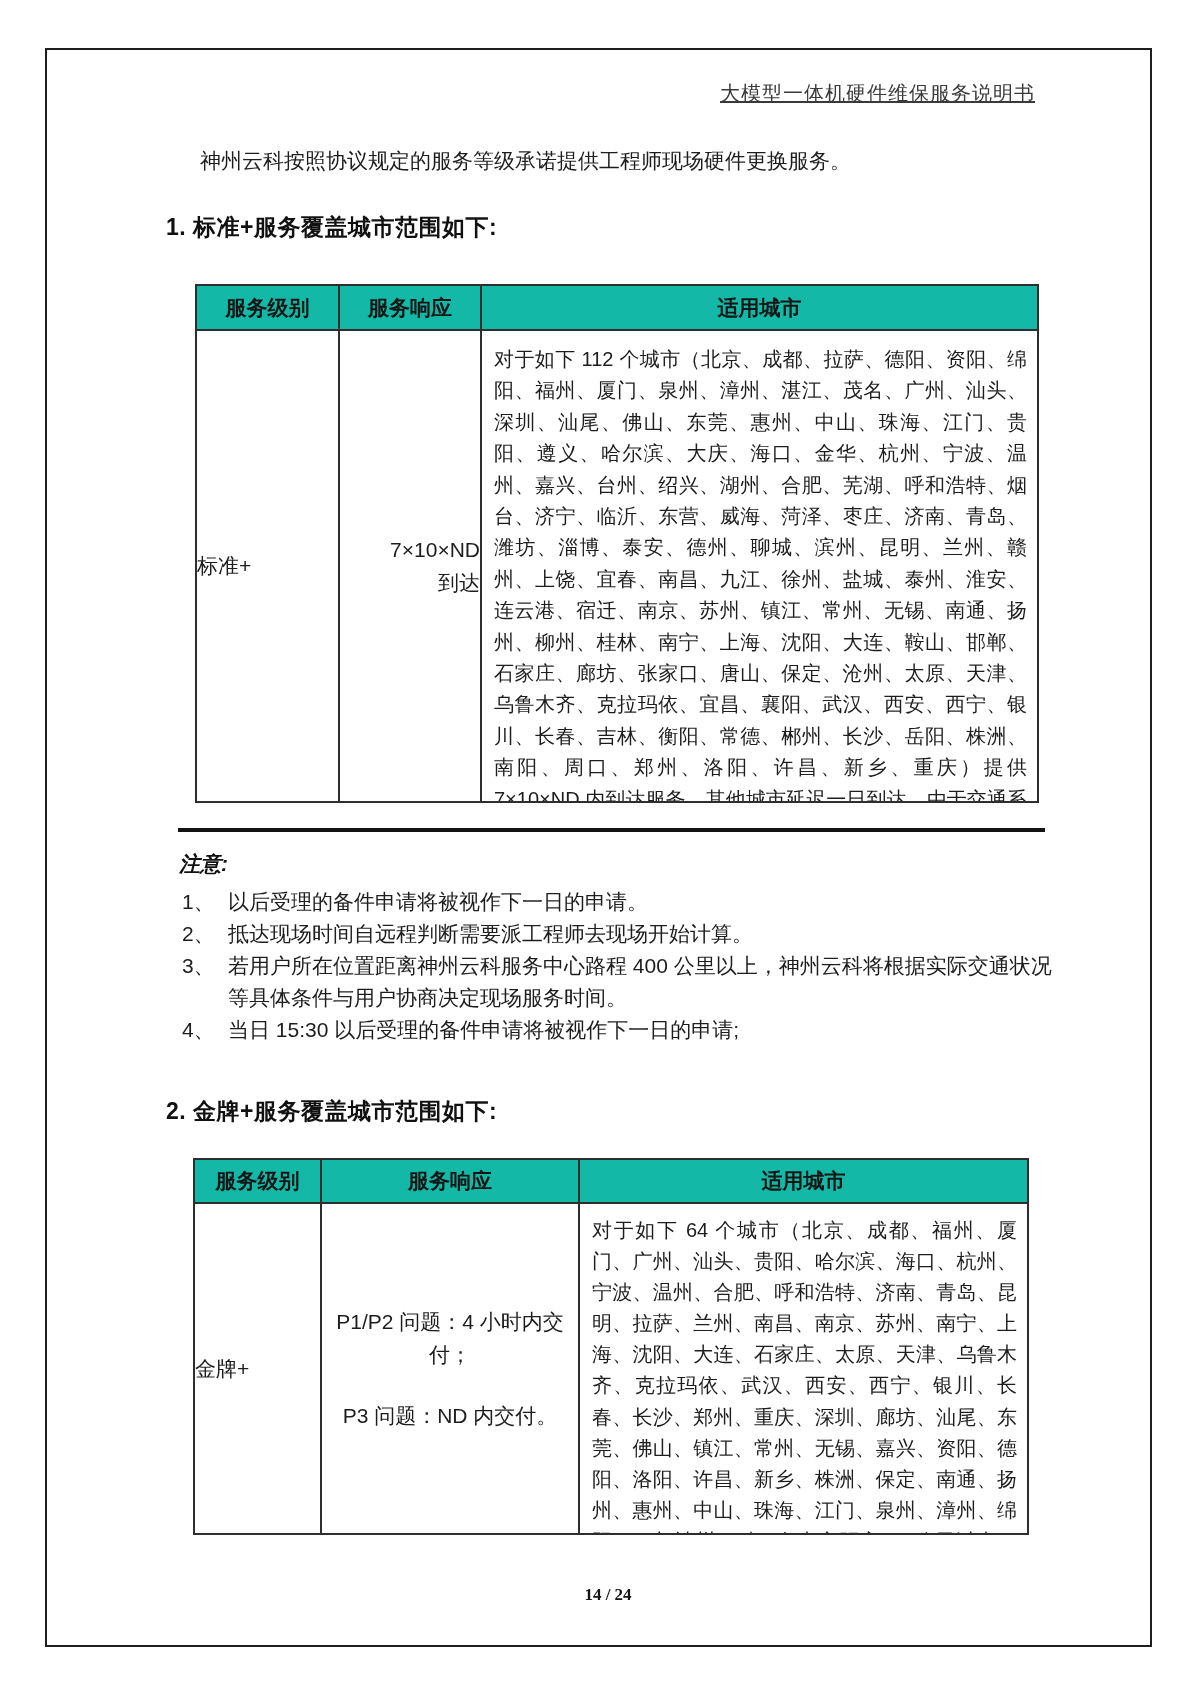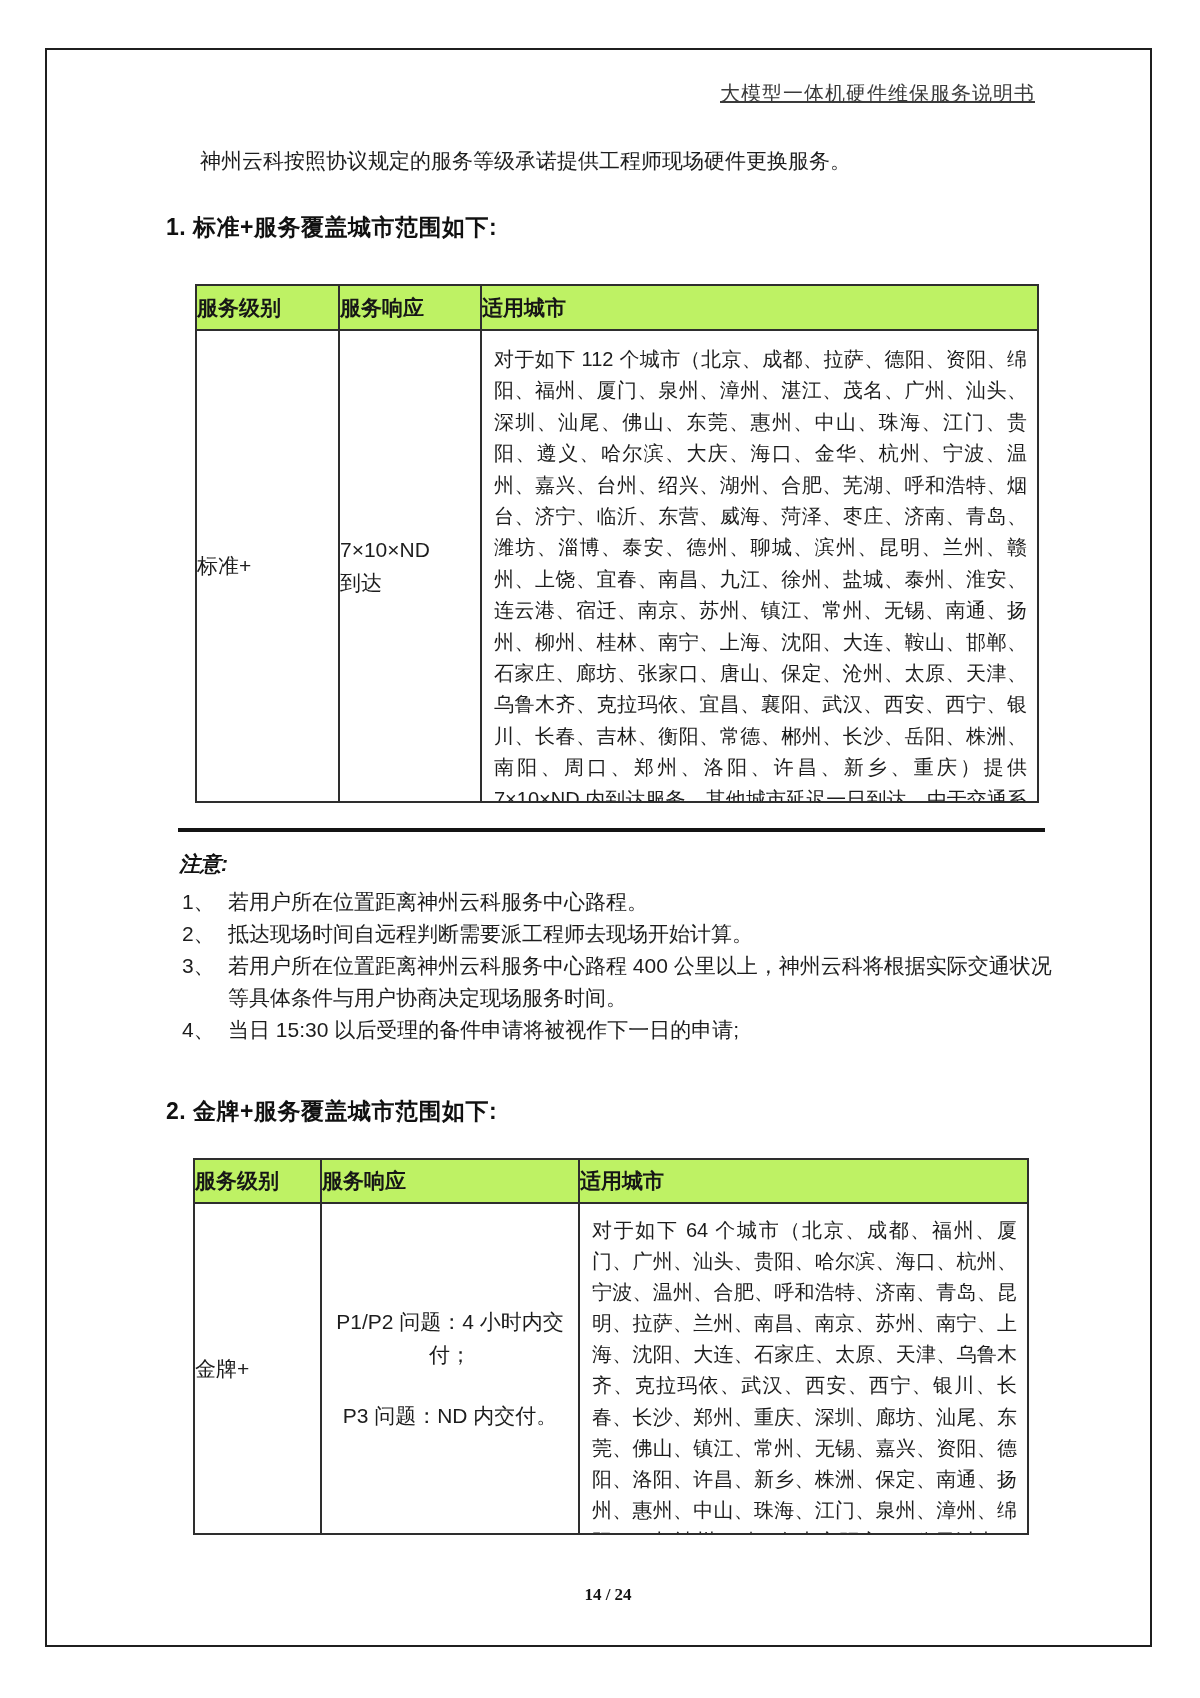--- a/index.html
+++ b/index.html
@@ -62,45 +62,45 @@
     table-layout: fixed;
     font-size: 20px;
   }
   table.svc-table td, table.svc-table th {
     border: 2px solid #2e2e2e;
     padding: 0;
     vertical-align: middle;
     box-sizing: border-box;
   }
   table.svc-table th {
-    background: #bef264;
-    font-size: 21px;
-    font-weight: bold;
-    text-align: left;
+    background: #14b8a6;
+    font-size: 21px;
+    font-weight: bold;
+    text-align: center;
     color: #161616;
   }
   .t1 { left: 195px; top: 284px; width: 842px; }
   .t1 .c1 { width: 143px; }
   .t1 .c2 { width: 142px; }
   .t1 .c3 { width: 557px; }
   .t1 th { height: 45px; }
   .t1 .body-row td { height: 472px; }
 
   .t2 { left: 193px; top: 1158px; width: 834px; }
   .t2 .c1 { width: 127px; }
   .t2 .c2 { width: 258px; }
   .t2 .c3 { width: 449px; }
   .t2 th { height: 44px; }
   .t2 .body-row td { height: 331px; }
 
   .cell-center {
     text-align: left;
     font-size: 21px;
   }
-  .resp-lines { text-align: left; font-size: 21px; line-height: 33px; }
+  .resp-lines { text-align: right; font-size: 21px; line-height: 33px; }
   .cities-text {
     font-size: 20px;
     line-height: 31.4px;
     text-align: justify;
     padding: 13px 10px 0 12px;
     box-sizing: border-box;
     overflow: hidden;
   }
   .t1 .cities-text { height: 470px; }
   .t2 .cities-text { height: 329px; line-height: 31.1px; padding-top: 11px; }
@@ -194,21 +194,21 @@
   </tbody>
     </table>
 
   <div class="notes-divider"></div>
 
   <div class="notes-label">注意:</div>
 
   <div class="notes-list">
     <div class="note-item">
       <span class="note-num">1、</span>
-      <span class="note-text">若用户所在位置距离神州云科服务中心路程。</span>
+      <span class="note-text">以后受理的备件申请将被视作下一日的申请。</span>
     </div>
     <div class="note-item">
       <span class="note-num">2、</span>
       <span class="note-text">抵达现场时间自远程判断需要派工程师去现场开始计算。</span>
     </div>
     <div class="note-item">
       <span class="note-num">3、</span>
       <span class="note-text">若用户所在位置距离神州云科服务中心路程 400 公里以上，神州云科将根据实际交通状况等具体条件与用户协商决定现场服务时间。</span>
     </div>
     <div class="note-item">

